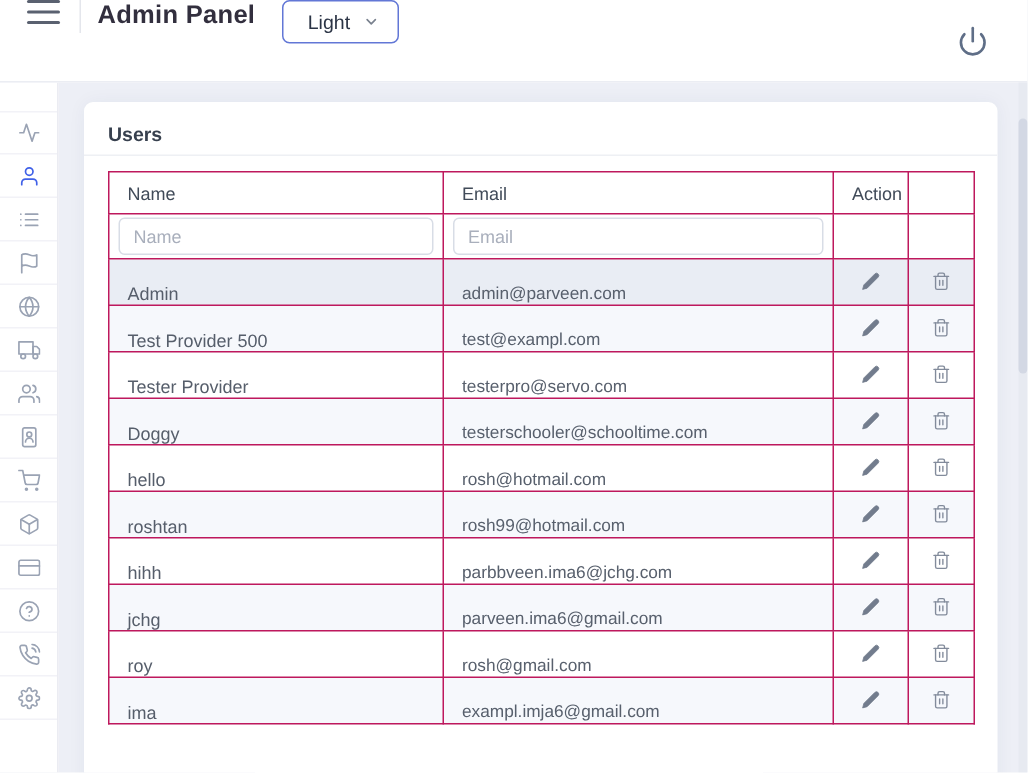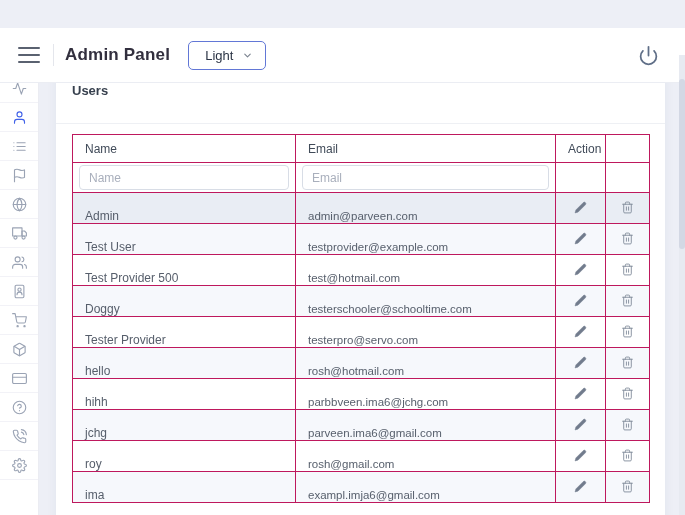--- a/index.html
+++ b/index.html
@@ -7,21 +7,21 @@
   body {
     font-family:"Liberation Sans", sans-serif;
     background:#edeff6;
     position:relative;
     color:#3e4856;
   }
   
   .header {
     position:absolute; top:0; left:0; right:0; height:55px;
     background:#ffffff; border-bottom:1px solid #ebedf3;
-    display:flex; align-items:center; z-index:5;margin-top:28px;
+    display:flex; z-index:5;
   }
   .hamburger { width:22px; height:16px; margin-left:18px; display:flex; flex-direction:column; justify-content:space-between; cursor:pointer; }
   .hamburger span { display:block; height:2px; background:#5a6170; border-radius:1px; }
   .hamburger span:nth-child(2){ width:100%; }
   .hamburger span:nth-child(1){ width:100%; }
   .hamburger span:nth-child(3){ width:100%; }
   .hdr-divider { width:1px; height:22px; background:#e4e6ec; margin:0 11px 0 13px; }
   .page-title { font-size:17px; font-weight:700; color:#322f3e; letter-spacing:.2px; }
   .theme-btn {
     margin-left:18px; height:29px; padding:0 12px 0 16px;
@@ -47,21 +47,21 @@
   .sidebar-item:first-child { border-top:1px solid #f2f2f7; }
   .sidebar-item.active { color:#4061e8; }
   .sidebar-item svg { display:block; }
   
   .card {
     position:absolute; top:68px; left:56px; width:609px; bottom:-20px;
     background:#ffffff; border-radius:6px;
     box-shadow:0 0 12px rgba(40,50,90,.05);
     overflow:hidden;
   }
-  .card-title-row { padding:13px 16px 24px 16px; border-bottom:1px solid #eef0f4; }
+  .card-title-row { padding:13px 16px 4px 16px; border-bottom:1px solid #eef0f4; }
   .card-title { font-size:13px; font-weight:700; color:#37404e; }
   .table-wrap { padding:10px 16px 0 16px; }
   table.users { width:577px; border-collapse:collapse; table-layout:fixed; border:1px solid #eef0f4; }
   table.users th, table.users td { border:1px solid #be185d; }
   th { height:28px; text-align:left; font-size:12px; font-weight:400; color:#414b59; padding:0 0 0 12px; }
   td { height:28px; font-size:12px; color:#565e6b; padding:16px 0 0 12px; }
   tr.filter-row td { padding:0 6px; height:30px; }
   .filter-input {
     width:100%; height:25px; border:1px solid #d8dde6; border-radius:4px;
     padding:0 9px; font-size:12px; color:#4a5260; background:#fff;
@@ -269,35 +269,35 @@
                   <path d="M17 3a2.828 2.828 0 1 1 4 4L7.5 20.5 2 22l1.5-5.5L17 3z"></path>
                 </svg></button></td>
             <td class="action-cell"><button class="icon-btn trash-glyph"><svg width="13" height="13" viewBox="0 0 24 24" fill="none" stroke="currentColor" stroke-width="1.7" stroke-linecap="round" stroke-linejoin="round">
                   <polyline points="3 6 5 6 21 6"></polyline>
                   <path d="M19 6v14a2 2 0 0 1-2 2H7a2 2 0 0 1-2-2V6m3 0V4a2 2 0 0 1 2-2h4a2 2 0 0 1 2 2v2"></path>
                   <line x1="10" y1="11" x2="10" y2="17"></line>
                   <line x1="14" y1="11" x2="14" y2="17"></line>
                 </svg></button></td>
           </tr>
           <tr class="data-row">
-            <td>Test User</td>
-            <td class="email-cell">testprovider@example.com</td>
-            <td class="action-cell"><button class="icon-btn edit-glyph"><svg width="13" height="13" viewBox="0 0 24 24" fill="currentColor" stroke="currentColor" stroke-width="1" stroke-linejoin="round">
-                  <path d="M17 3a2.828 2.828 0 1 1 4 4L7.5 20.5 2 22l1.5-5.5L17 3z"></path>
-                </svg></button></td>
-            <td class="action-cell"><button class="icon-btn trash-glyph"><svg width="13" height="13" viewBox="0 0 24 24" fill="none" stroke="currentColor" stroke-width="1.7" stroke-linecap="round" stroke-linejoin="round">
-                  <polyline points="3 6 5 6 21 6"></polyline>
-                  <path d="M19 6v14a2 2 0 0 1-2 2H7a2 2 0 0 1-2-2V6m3 0V4a2 2 0 0 1 2-2h4a2 2 0 0 1 2 2v2"></path>
-                  <line x1="10" y1="11" x2="10" y2="17"></line>
-                  <line x1="14" y1="11" x2="14" y2="17"></line>
-                </svg></button></td>
-          </tr>
-          <tr class="data-row">
             <td>Test Provider 500</td>
-            <td class="email-cell">test@hotmail.com</td>
+            <td class="email-cell">test@exampl.com</td>
+            <td class="action-cell"><button class="icon-btn edit-glyph"><svg width="13" height="13" viewBox="0 0 24 24" fill="currentColor" stroke="currentColor" stroke-width="1" stroke-linejoin="round">
+                  <path d="M17 3a2.828 2.828 0 1 1 4 4L7.5 20.5 2 22l1.5-5.5L17 3z"></path>
+                </svg></button></td>
+            <td class="action-cell"><button class="icon-btn trash-glyph"><svg width="13" height="13" viewBox="0 0 24 24" fill="none" stroke="currentColor" stroke-width="1.7" stroke-linecap="round" stroke-linejoin="round">
+                  <polyline points="3 6 5 6 21 6"></polyline>
+                  <path d="M19 6v14a2 2 0 0 1-2 2H7a2 2 0 0 1-2-2V6m3 0V4a2 2 0 0 1 2-2h4a2 2 0 0 1 2 2v2"></path>
+                  <line x1="10" y1="11" x2="10" y2="17"></line>
+                  <line x1="14" y1="11" x2="14" y2="17"></line>
+                </svg></button></td>
+          </tr>
+          <tr class="data-row">
+            <td>Tester Provider</td>
+            <td class="email-cell">testerpro@servo.com</td>
             <td class="action-cell"><button class="icon-btn edit-glyph"><svg width="13" height="13" viewBox="0 0 24 24" fill="currentColor" stroke="currentColor" stroke-width="1" stroke-linejoin="round">
                   <path d="M17 3a2.828 2.828 0 1 1 4 4L7.5 20.5 2 22l1.5-5.5L17 3z"></path>
                 </svg></button></td>
             <td class="action-cell"><button class="icon-btn trash-glyph"><svg width="13" height="13" viewBox="0 0 24 24" fill="none" stroke="currentColor" stroke-width="1.7" stroke-linecap="round" stroke-linejoin="round">
                   <polyline points="3 6 5 6 21 6"></polyline>
                   <path d="M19 6v14a2 2 0 0 1-2 2H7a2 2 0 0 1-2-2V6m3 0V4a2 2 0 0 1 2-2h4a2 2 0 0 1 2 2v2"></path>
                   <line x1="10" y1="11" x2="10" y2="17"></line>
                   <line x1="14" y1="11" x2="14" y2="17"></line>
                 </svg></button></td>
           </tr>
@@ -308,35 +308,35 @@
                   <path d="M17 3a2.828 2.828 0 1 1 4 4L7.5 20.5 2 22l1.5-5.5L17 3z"></path>
                 </svg></button></td>
             <td class="action-cell"><button class="icon-btn trash-glyph"><svg width="13" height="13" viewBox="0 0 24 24" fill="none" stroke="currentColor" stroke-width="1.7" stroke-linecap="round" stroke-linejoin="round">
                   <polyline points="3 6 5 6 21 6"></polyline>
                   <path d="M19 6v14a2 2 0 0 1-2 2H7a2 2 0 0 1-2-2V6m3 0V4a2 2 0 0 1 2-2h4a2 2 0 0 1 2 2v2"></path>
                   <line x1="10" y1="11" x2="10" y2="17"></line>
                   <line x1="14" y1="11" x2="14" y2="17"></line>
                 </svg></button></td>
           </tr>
           <tr class="data-row">
-            <td>Tester Provider</td>
-            <td class="email-cell">testerpro@servo.com</td>
-            <td class="action-cell"><button class="icon-btn edit-glyph"><svg width="13" height="13" viewBox="0 0 24 24" fill="currentColor" stroke="currentColor" stroke-width="1" stroke-linejoin="round">
-                  <path d="M17 3a2.828 2.828 0 1 1 4 4L7.5 20.5 2 22l1.5-5.5L17 3z"></path>
-                </svg></button></td>
-            <td class="action-cell"><button class="icon-btn trash-glyph"><svg width="13" height="13" viewBox="0 0 24 24" fill="none" stroke="currentColor" stroke-width="1.7" stroke-linecap="round" stroke-linejoin="round">
-                  <polyline points="3 6 5 6 21 6"></polyline>
-                  <path d="M19 6v14a2 2 0 0 1-2 2H7a2 2 0 0 1-2-2V6m3 0V4a2 2 0 0 1 2-2h4a2 2 0 0 1 2 2v2"></path>
-                  <line x1="10" y1="11" x2="10" y2="17"></line>
-                  <line x1="14" y1="11" x2="14" y2="17"></line>
-                </svg></button></td>
-          </tr>
-          <tr class="data-row">
             <td>hello</td>
             <td class="email-cell">rosh@hotmail.com</td>
+            <td class="action-cell"><button class="icon-btn edit-glyph"><svg width="13" height="13" viewBox="0 0 24 24" fill="currentColor" stroke="currentColor" stroke-width="1" stroke-linejoin="round">
+                  <path d="M17 3a2.828 2.828 0 1 1 4 4L7.5 20.5 2 22l1.5-5.5L17 3z"></path>
+                </svg></button></td>
+            <td class="action-cell"><button class="icon-btn trash-glyph"><svg width="13" height="13" viewBox="0 0 24 24" fill="none" stroke="currentColor" stroke-width="1.7" stroke-linecap="round" stroke-linejoin="round">
+                  <polyline points="3 6 5 6 21 6"></polyline>
+                  <path d="M19 6v14a2 2 0 0 1-2 2H7a2 2 0 0 1-2-2V6m3 0V4a2 2 0 0 1 2-2h4a2 2 0 0 1 2 2v2"></path>
+                  <line x1="10" y1="11" x2="10" y2="17"></line>
+                  <line x1="14" y1="11" x2="14" y2="17"></line>
+                </svg></button></td>
+          </tr>
+          <tr class="data-row">
+            <td>roshtan</td>
+            <td class="email-cell">rosh99@hotmail.com</td>
             <td class="action-cell"><button class="icon-btn edit-glyph"><svg width="13" height="13" viewBox="0 0 24 24" fill="currentColor" stroke="currentColor" stroke-width="1" stroke-linejoin="round">
                   <path d="M17 3a2.828 2.828 0 1 1 4 4L7.5 20.5 2 22l1.5-5.5L17 3z"></path>
                 </svg></button></td>
             <td class="action-cell"><button class="icon-btn trash-glyph"><svg width="13" height="13" viewBox="0 0 24 24" fill="none" stroke="currentColor" stroke-width="1.7" stroke-linecap="round" stroke-linejoin="round">
                   <polyline points="3 6 5 6 21 6"></polyline>
                   <path d="M19 6v14a2 2 0 0 1-2 2H7a2 2 0 0 1-2-2V6m3 0V4a2 2 0 0 1 2-2h4a2 2 0 0 1 2 2v2"></path>
                   <line x1="10" y1="11" x2="10" y2="17"></line>
                   <line x1="14" y1="11" x2="14" y2="17"></line>
                 </svg></button></td>
           </tr>

